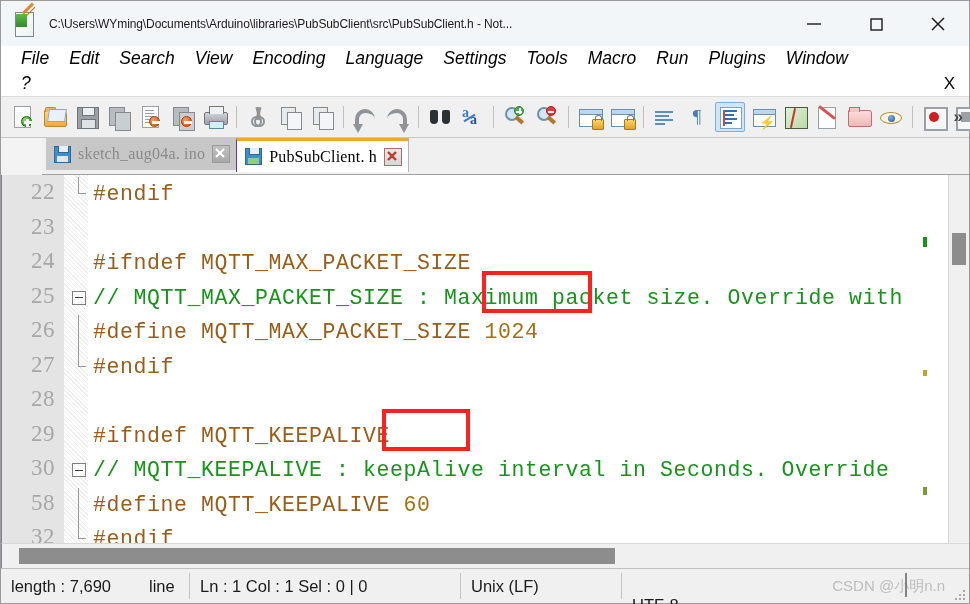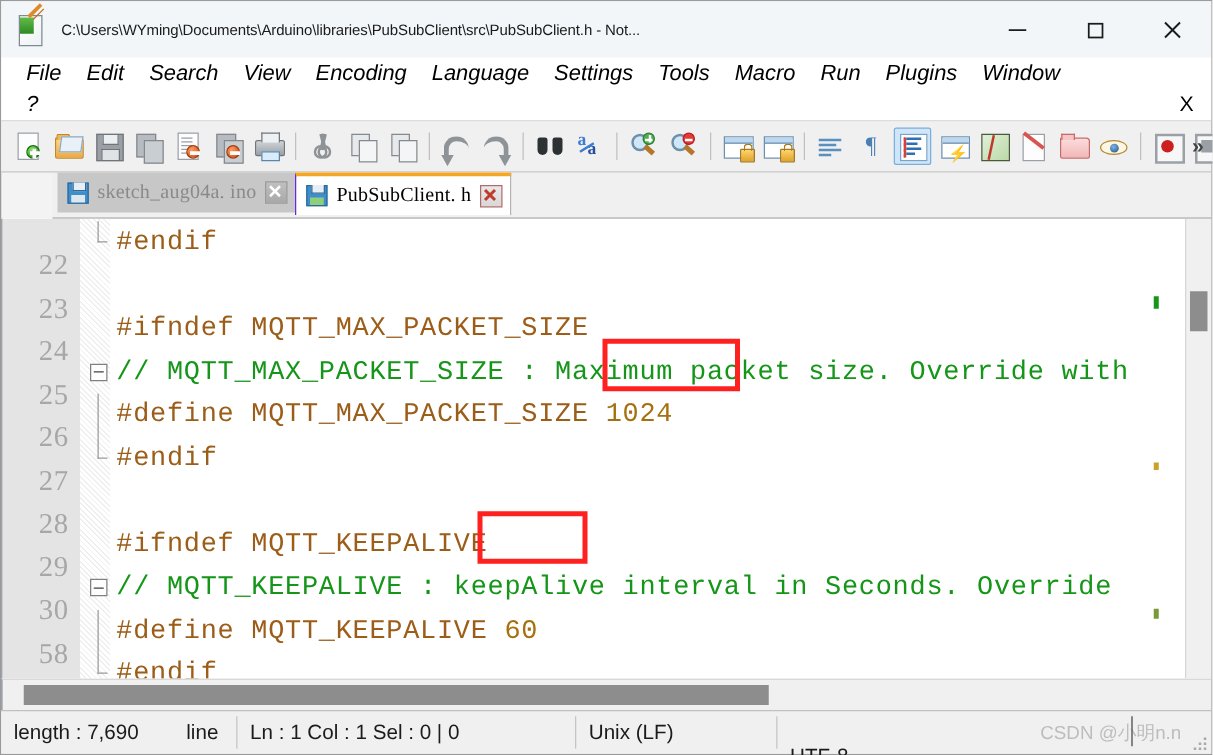--- a/index.html
+++ b/index.html
@@ -543,21 +543,21 @@
   .editor {
     flex: 1 1 auto;
     display: flex;
     overflow: hidden;
     position: relative;
   }
   .gutter {
     width: 62px;
     background: #e4e4e4;
     flex: 0 0 auto;
-    padding-top: 20px;
+    padding-top: 0;
     box-sizing: border-box;
     text-align: right;
   }
   .gutter .ln {
     height: 34.5px;
     line-height: 34.5px;
     font-family: "Liberation Serif", serif;
     font-size: 23px;
     color: #a7a7a7;
     padding-right: 9px;

